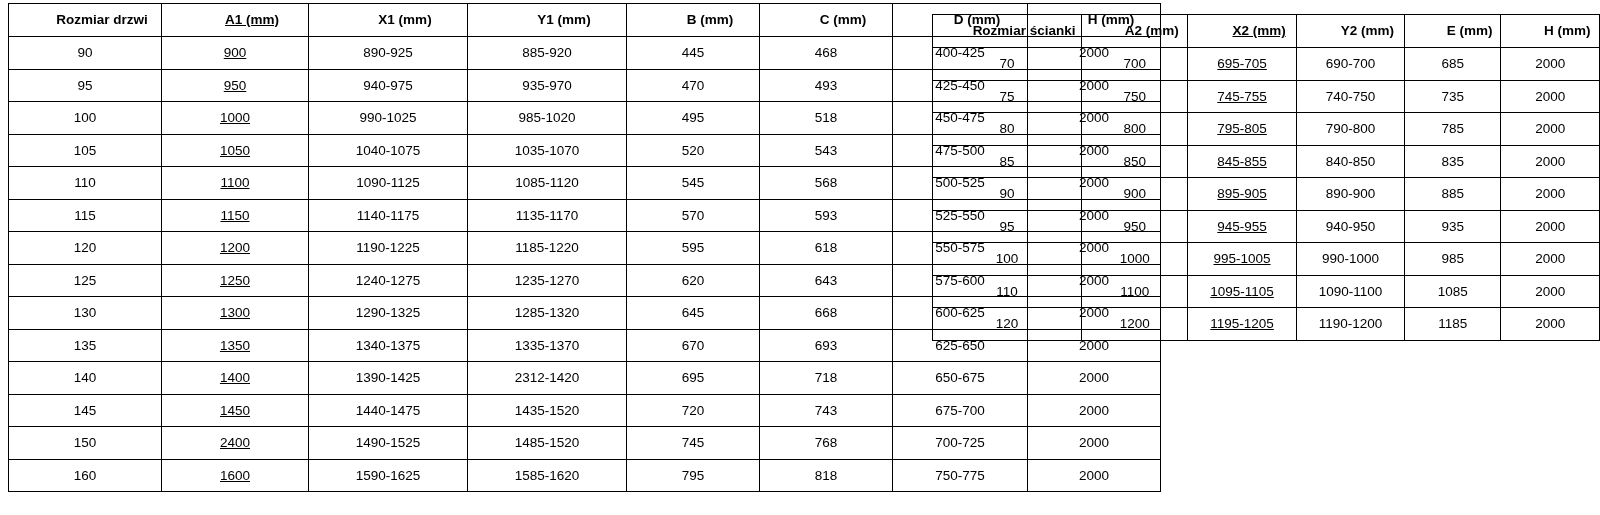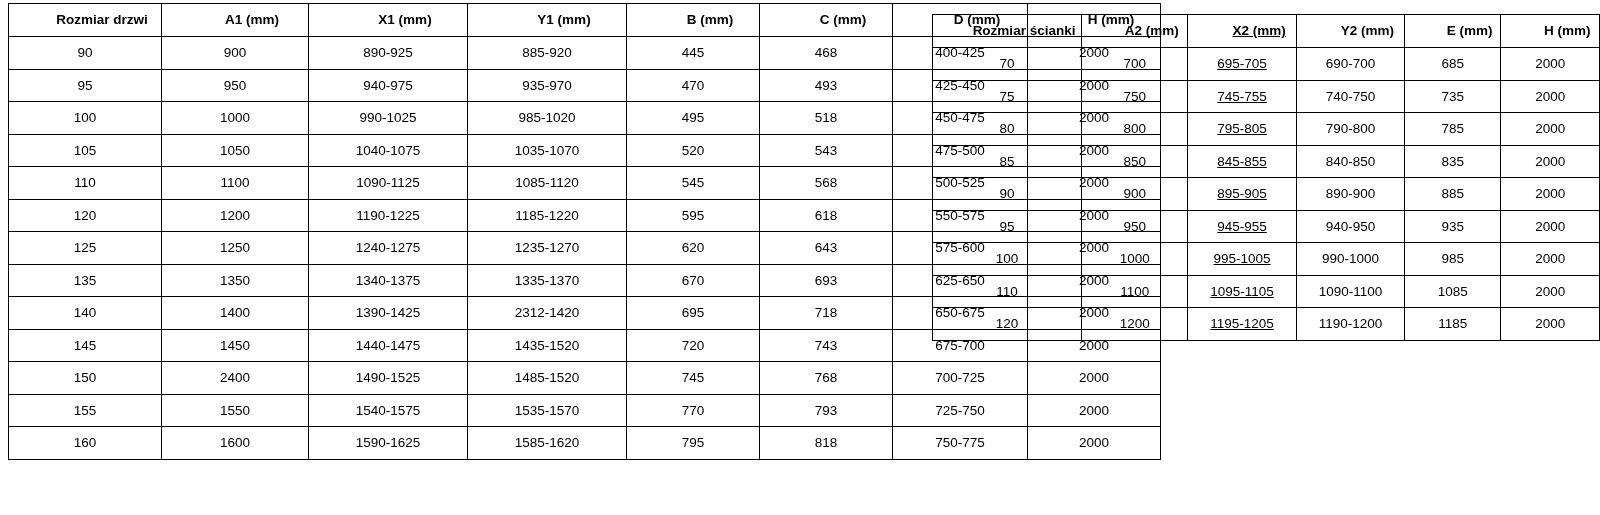--- a/index.html
+++ b/index.html
@@ -46,21 +46,21 @@
     white-space: nowrap;
     color: #000000;
   }
   table th {
     font-weight: bold;
     height: 32px;
     line-height: 32px;
     padding-left: 34px;
   }
   #doors-table th:nth-child(1), #doors-table td:nth-child(1) { width: 118px; }
-  #doors-table th:nth-child(2), #doors-table td:nth-child(2) { width: 112px; }
+  #doors-table th:nth-child(2), #doors-table td:nth-child(2) { width: 112px; text-decoration: underline; }
   #doors-table th:nth-child(3), #doors-table td:nth-child(3) { width: 124px; }
   #doors-table th:nth-child(4), #doors-table td:nth-child(4) { width: 124px; }
   #doors-table th:nth-child(5), #doors-table td:nth-child(5) { width: 98px; }
   #doors-table th:nth-child(6), #doors-table td:nth-child(6) { width: 98px; }
   #doors-table th:nth-child(7), #doors-table td:nth-child(7) { width: 100px; }
   #doors-table th:nth-child(8), #doors-table td:nth-child(8) { width: 98px; }
 
   #walls-table th:nth-child(1), #walls-table td:nth-child(1) { width: 138px; }
   #walls-table th:nth-child(2), #walls-table td:nth-child(2) { width: 108px; }
   #walls-table th:nth-child(3), #walls-table td:nth-child(3) { width: 116px; text-decoration: underline; }
@@ -132,40 +132,60 @@
             <td>110</td>
             <td>1100</td>
             <td>1090-1125</td>
             <td>1085-1120</td>
             <td>545</td>
             <td>568</td>
             <td>500-525</td>
             <td>2000</td>
           </tr>
           <tr>
+            <td>115</td>
+            <td>1150</td>
+            <td>1140-1175</td>
+            <td>1135-1170</td>
+            <td>570</td>
+            <td>593</td>
+            <td>525-550</td>
+            <td>2000</td>
+          </tr>
+          <tr>
             <td>120</td>
             <td>1200</td>
             <td>1190-1225</td>
             <td>1185-1220</td>
             <td>595</td>
             <td>618</td>
             <td>550-575</td>
             <td>2000</td>
           </tr>
           <tr>
             <td>125</td>
             <td>1250</td>
             <td>1240-1275</td>
             <td>1235-1270</td>
             <td>620</td>
             <td>643</td>
             <td>575-600</td>
             <td>2000</td>
           </tr>
           <tr>
+            <td>130</td>
+            <td>1300</td>
+            <td>1290-1325</td>
+            <td>1285-1320</td>
+            <td>645</td>
+            <td>668</td>
+            <td>600-625</td>
+            <td>2000</td>
+          </tr>
+          <tr>
             <td>135</td>
             <td>1350</td>
             <td>1340-1375</td>
             <td>1335-1370</td>
             <td>670</td>
             <td>693</td>
             <td>625-650</td>
             <td>2000</td>
           </tr>
           <tr>
@@ -189,30 +209,20 @@
             <td>2000</td>
           </tr>
           <tr>
             <td>150</td>
             <td>2400</td>
             <td>1490-1525</td>
             <td>1485-1520</td>
             <td>745</td>
             <td>768</td>
             <td>700-725</td>
-            <td>2000</td>
-          </tr>
-          <tr>
-            <td>155</td>
-            <td>1550</td>
-            <td>1540-1575</td>
-            <td>1535-1570</td>
-            <td>770</td>
-            <td>793</td>
-            <td>725-750</td>
             <td>2000</td>
           </tr>
           <tr>
             <td>160</td>
             <td>1600</td>
             <td>1590-1625</td>
             <td>1585-1620</td>
             <td>795</td>
             <td>818</td>
             <td>750-775</td>

